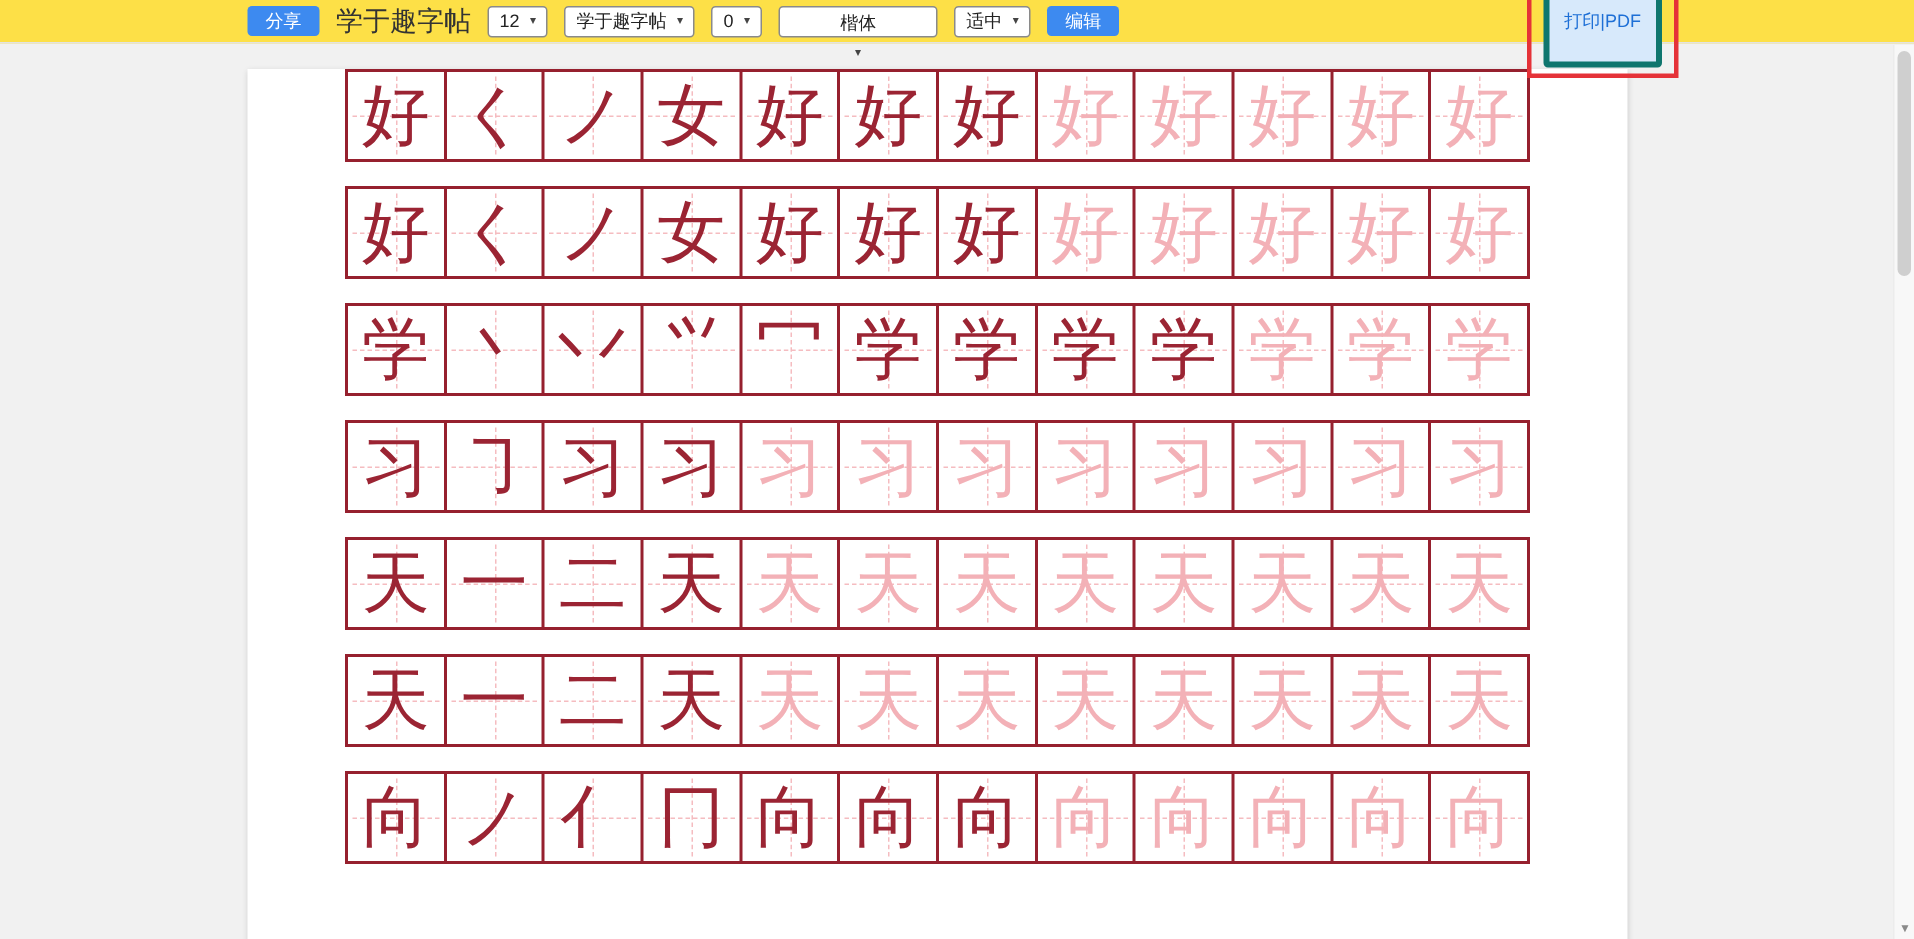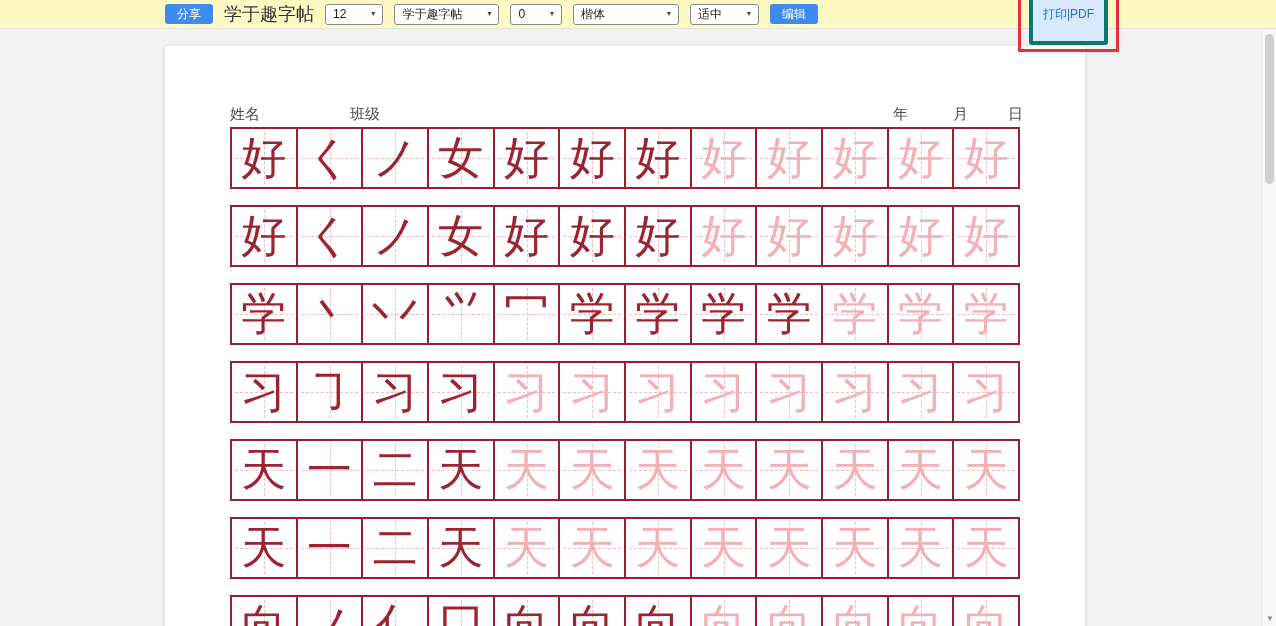--- a/index.html
+++ b/index.html
@@ -12,33 +12,33 @@
   }
   *{box-sizing:border-box;}
   html,body{margin:0;padding:0;}
   body{
     width:1276px;height:626px;overflow:hidden;background:#f1f1f1;
     font-family:"Liberation Sans","DejaVu Sans",sans-serif;
     position:relative;
   }
   
   .toolbar{
-    position:relative;height:29px;background:#fef9c3;border-bottom:1px solid #e3e3e3;
+    position:relative;height:29px;background:#fde047;border-bottom:1px solid #e3e3e3;
     display:flex;align-items:center;z-index:5;
   }
   .tb-left{display:flex;align-items:center;gap:11px;margin-left:165px;}
   .tb-right{display:flex;align-items:flex-start;gap:16px;margin-left:auto;margin-right:168px;}
   .btn-primary{
     background:var(--accent);color:#fff;border:none;border-radius:3px;
     font-size:12px;padding:3px 12px;cursor:pointer;line-height:14px;
     font-family:inherit;
   }
   .app-title{font-size:18px;color:#333;}
   .select{
-    display:inline-flex;align-items:center;gap:25px;border:1px solid #8a8a8a;
+    display:inline-flex;align-items:center;gap:7px;border:1px solid #8a8a8a;
     border-radius:3px;background:#fff;font-size:12px;color:#222;
     padding:2px 7px;height:21px;cursor:pointer;white-space:nowrap;
   }
   .select .chev{font-size:8px;color:#444;line-height:8px;}
   .page-count{font-size:13px;color:#666;white-space:nowrap;}
   .annot-wrap{position:relative;display:inline-block;}
   .btn-print{
     background:#d7e9fb;color:#1d6fd6;border:4px solid #0f766e;border-radius:3px;
     font-size:12px;padding:20px 10px;cursor:pointer;line-height:14px;white-space:nowrap;
     font-family:inherit;
@@ -104,21 +104,21 @@
     <div class="select">
       <span>学于趣字帖</span>
       <span class="chev">▾</span>
     </div>
 
     <div class="select">
       <span>0</span>
       <span class="chev">▾</span>
     </div>
 
-    <div class="select" style="min-width:106px;justify-content:space-between;">
+    <div class="select" style="min-width:106px;justify-content:space-between;flex-direction:column;">
       <span>楷体</span>
       <span class="chev">▾</span>
     </div>
 
     <div class="select">
       <span>适中</span>
       <span class="chev">▾</span>
     </div>
 
     <button class="btn-primary">编辑</button>
@@ -128,27 +128,20 @@
     <span class="page-count">共 2 页</span>
     <span class="annot-wrap">
       <button class="btn-print">打印|PDF</button>
       <span class="annotation"></span>
     </span>
   </div>
 </div>
 
 <div class="canvas">
   <div class="sheet">
-    <div class="sheet-header">
-      <span class="hdr hdr-name">姓名</span>
-      <span class="hdr hdr-class">班级</span>
-      <span class="hdr hdr-year">年</span>
-      <span class="hdr hdr-month">月</span>
-      <span class="hdr hdr-day">日</span>
-    </div>
     <div class="grid">
         <div class="grid-row">
           <div class="cell">
             <span class="glyph dark">好</span>
           </div>
           <div class="cell">
             <span class="glyph dark">く</span>
           </div>
           <div class="cell">
             <span class="glyph dark">ノ</span>

